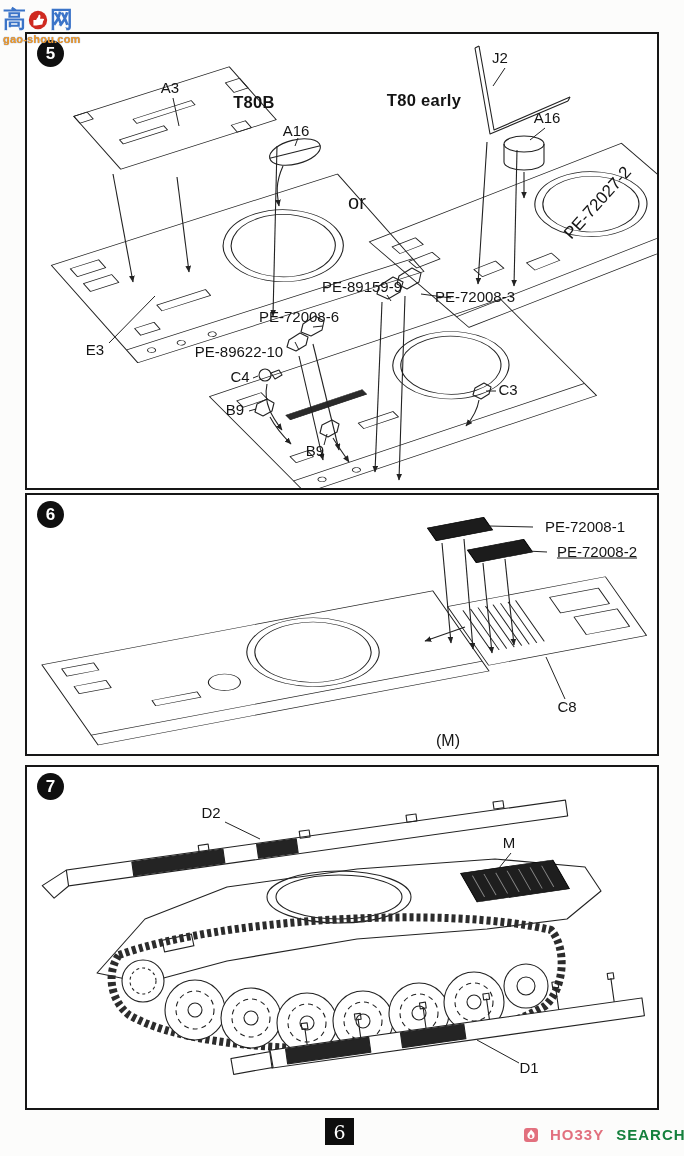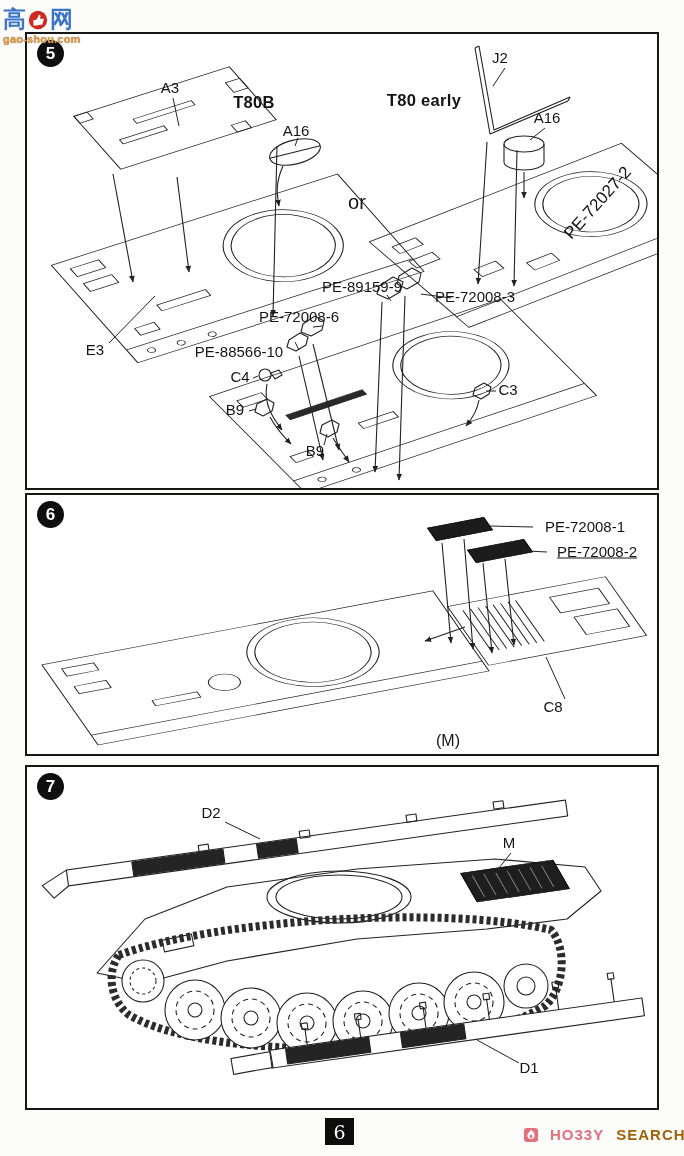--- a/index.html
+++ b/index.html
@@ -24,21 +24,21 @@
   .wm-domain{font:bold 11px "Liberation Sans",sans-serif;color:#f59a23;
              text-shadow:0 0 1px #2a5db0;margin-top:-2px;letter-spacing:.2px;}
   
   .pageno{position:absolute;left:325px;top:1118px;width:29px;height:27px;background:#0d0d0d;
           color:#fff;display:flex;align-items:center;justify-content:center;
           font:19px "DejaVu Serif",serif;z-index:6;}
   .brand{position:absolute;left:524px;top:1126px;display:flex;align-items:center;gap:12px;z-index:6;}
   .brand-ico{width:14px;height:14px;background:#e2707e;border-radius:3px;
              display:flex;align-items:center;justify-content:center;}
   .brand-hobby{font:bold 15px "Liberation Sans",sans-serif;color:#e2707e;letter-spacing:1px;}
-  .brand-search{font:bold 15px "Liberation Sans",sans-serif;color:#a16207;letter-spacing:1px;}
+  .brand-search{font:bold 15px "Liberation Sans",sans-serif;color:#15803d;letter-spacing:1px;}
 </style>
 </head>
 <body>
 
 <div class="page">
 
   <div class="wm">
     <div class="wm-row">
       <span class="wm-char">高</span>
       <svg class="wm-ico" viewBox="0 0 24 24">
@@ -314,30 +314,30 @@
   <div class="lbl variant" style="left:254px;top:102px;">T80B</div>
   <div class="lbl" style="left:296px;top:130px;">A16</div>
   <div class="lbl" style="left:500px;top:57px;">J2</div>
   <div class="lbl variant" style="left:424px;top:100px;">T80 early</div>
   <div class="lbl" style="left:547px;top:117px;">A16</div>
   <div class="lbl rot" style="left:598px;top:203px;">PE-72027-2</div>
   <div class="lbl big" style="left:357px;top:202px;">or</div>
   <div class="lbl" style="left:362px;top:286px;">PE-89159-9</div>
   <div class="lbl" style="left:475px;top:296px;">PE-72008-3</div>
   <div class="lbl" style="left:299px;top:316px;">PE-72008-6</div>
-  <div class="lbl" style="left:239px;top:351px;">PE-88566-10</div>
+  <div class="lbl" style="left:239px;top:351px;">PE-89622-10</div>
   <div class="lbl" style="left:240px;top:376px;">C4</div>
   <div class="lbl" style="left:235px;top:409px;">B9</div>
   <div class="lbl" style="left:315px;top:450px;">B9</div>
   <div class="lbl" style="left:508px;top:389px;">C3</div>
   <div class="lbl" style="left:95px;top:349px;">E3</div>
 
   <div class="lbl" style="left:585px;top:526px;">PE-72008-1</div>
   <div class="lbl" style="left:597px;top:551px;text-decoration:underline;">PE-72008-2</div>
-  <div class="lbl" style="left:553px;top:706px;">C8</div>
+  <div class="lbl" style="left:567px;top:706px;">C8</div>
   <div class="lbl" style="left:448px;top:741px;font-size:16px;">(M)</div>
 
   <div class="lbl" style="left:211px;top:812px;">D2</div>
   <div class="lbl" style="left:509px;top:842px;">M</div>
   <div class="lbl" style="left:529px;top:1067px;">D1</div>
 
   <div class="pageno">6</div>
   <div class="brand">
     <span class="brand-ico">
       <svg width="10" height="11" viewBox="0 0 10 11">

